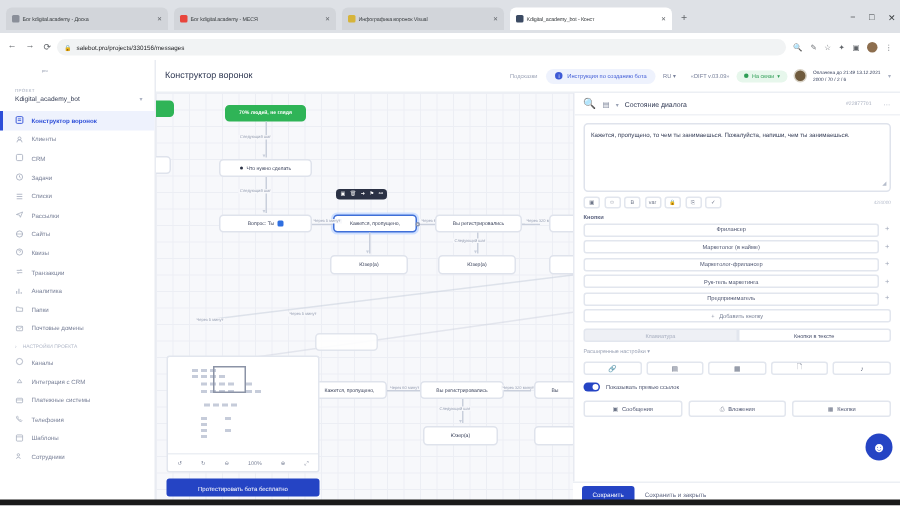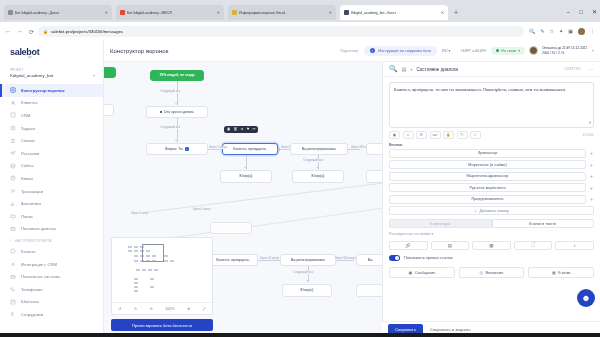--- a/index.html
+++ b/index.html
@@ -193,21 +193,20 @@
         <span class="avatar-chrome"></span>
         <span>⋮</span>
       </div>
     </div>
   </div>
 
   <div class="app">
 
     <div class="sidebar">
       <div class="logo">
-        <div class="logotext">salebot</div>
         <div class="logosub">pro</div>
       </div>
       <div class="proj-label">ПРОЕКТ</div>
       <div class="proj-row">
         <span class="proj-name">Kdigital_academy_bot</span>
         <span class="proj-caret">▾</span>
       </div>
 
       <div class="nav">
         <div class="nav-item active">

